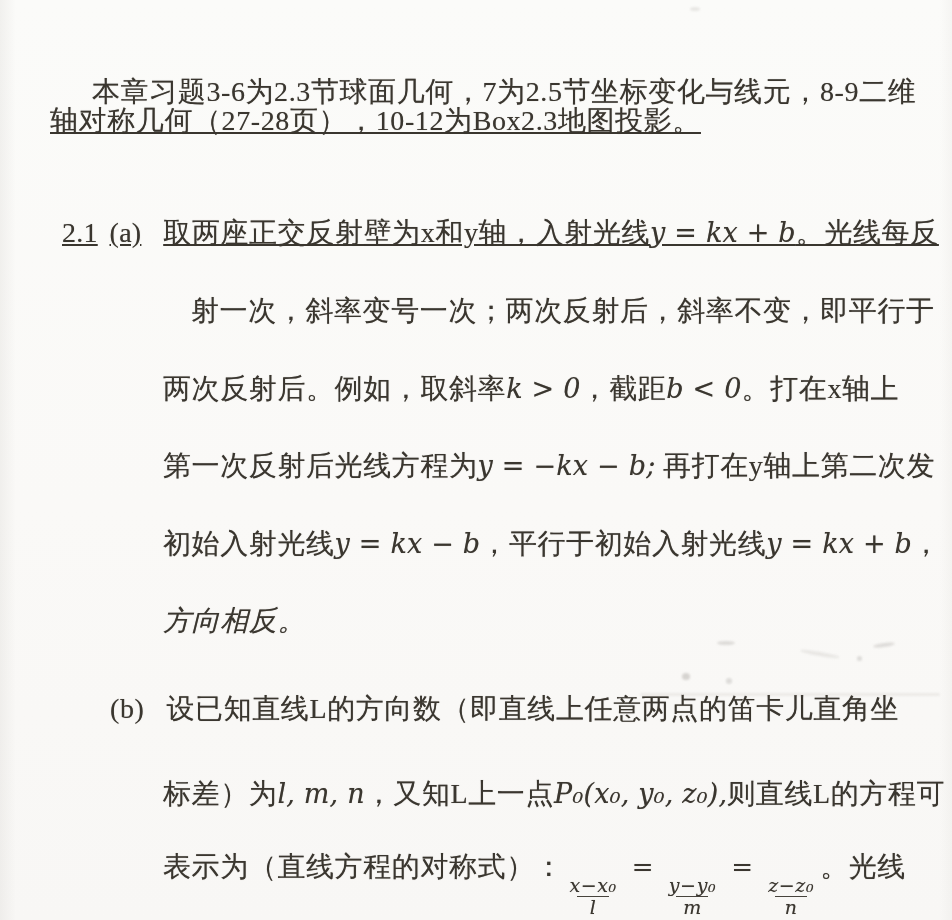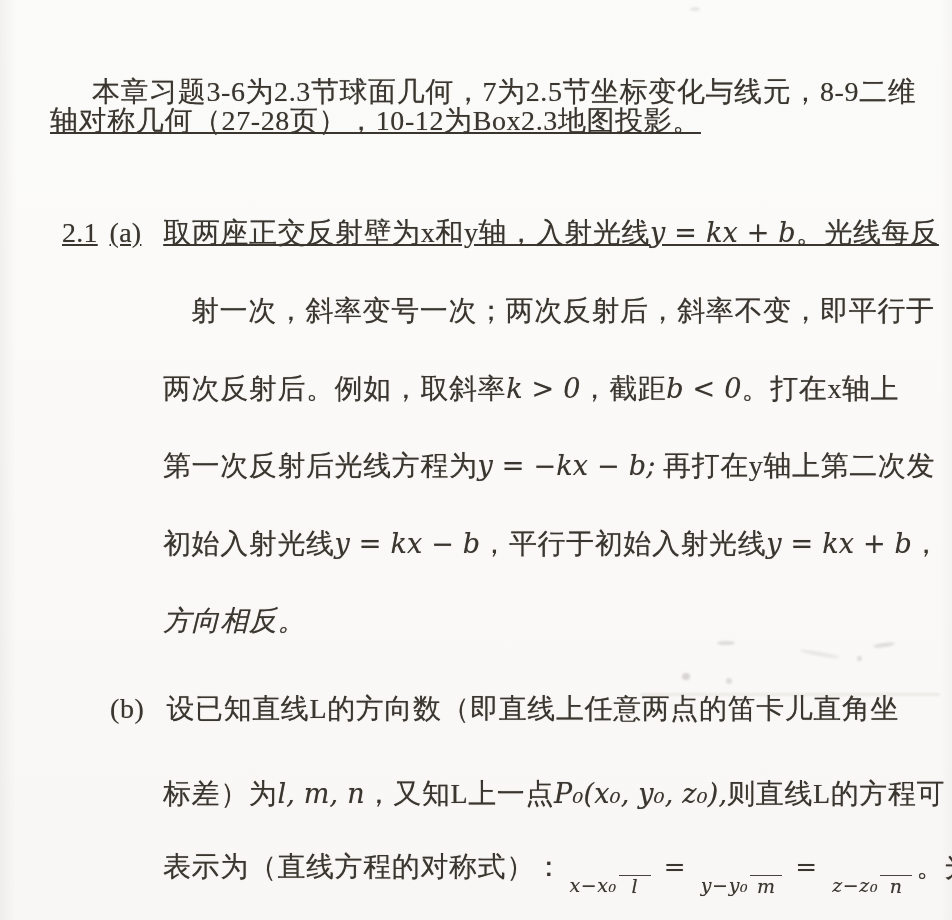--- a/index.html
+++ b/index.html
@@ -49,20 +49,21 @@
   .l6  { top: 449px; left: 163px; }
   .l7  { top: 527px; left: 163px; }
   .l8  { top: 604px; left: 163px; font-style: italic; }
   .l9  { top: 692px; left: 110px; }
   .l10 { top: 777px; left: 163px; }
   .l11 { top: 850px; left: 163px; }
 
   
   .frac {
     display: inline-flex;
+    flex-direction: column;
     align-items: center;
     vertical-align: -16px;
     font-style: italic;
     font-size: 19px;
     line-height: 1.1;
     margin: 0 4px;
     font-family: "DejaVu Serif", "Liberation Serif", serif;
   }
   .fnum { padding: 0 2px; }
   .fden {

